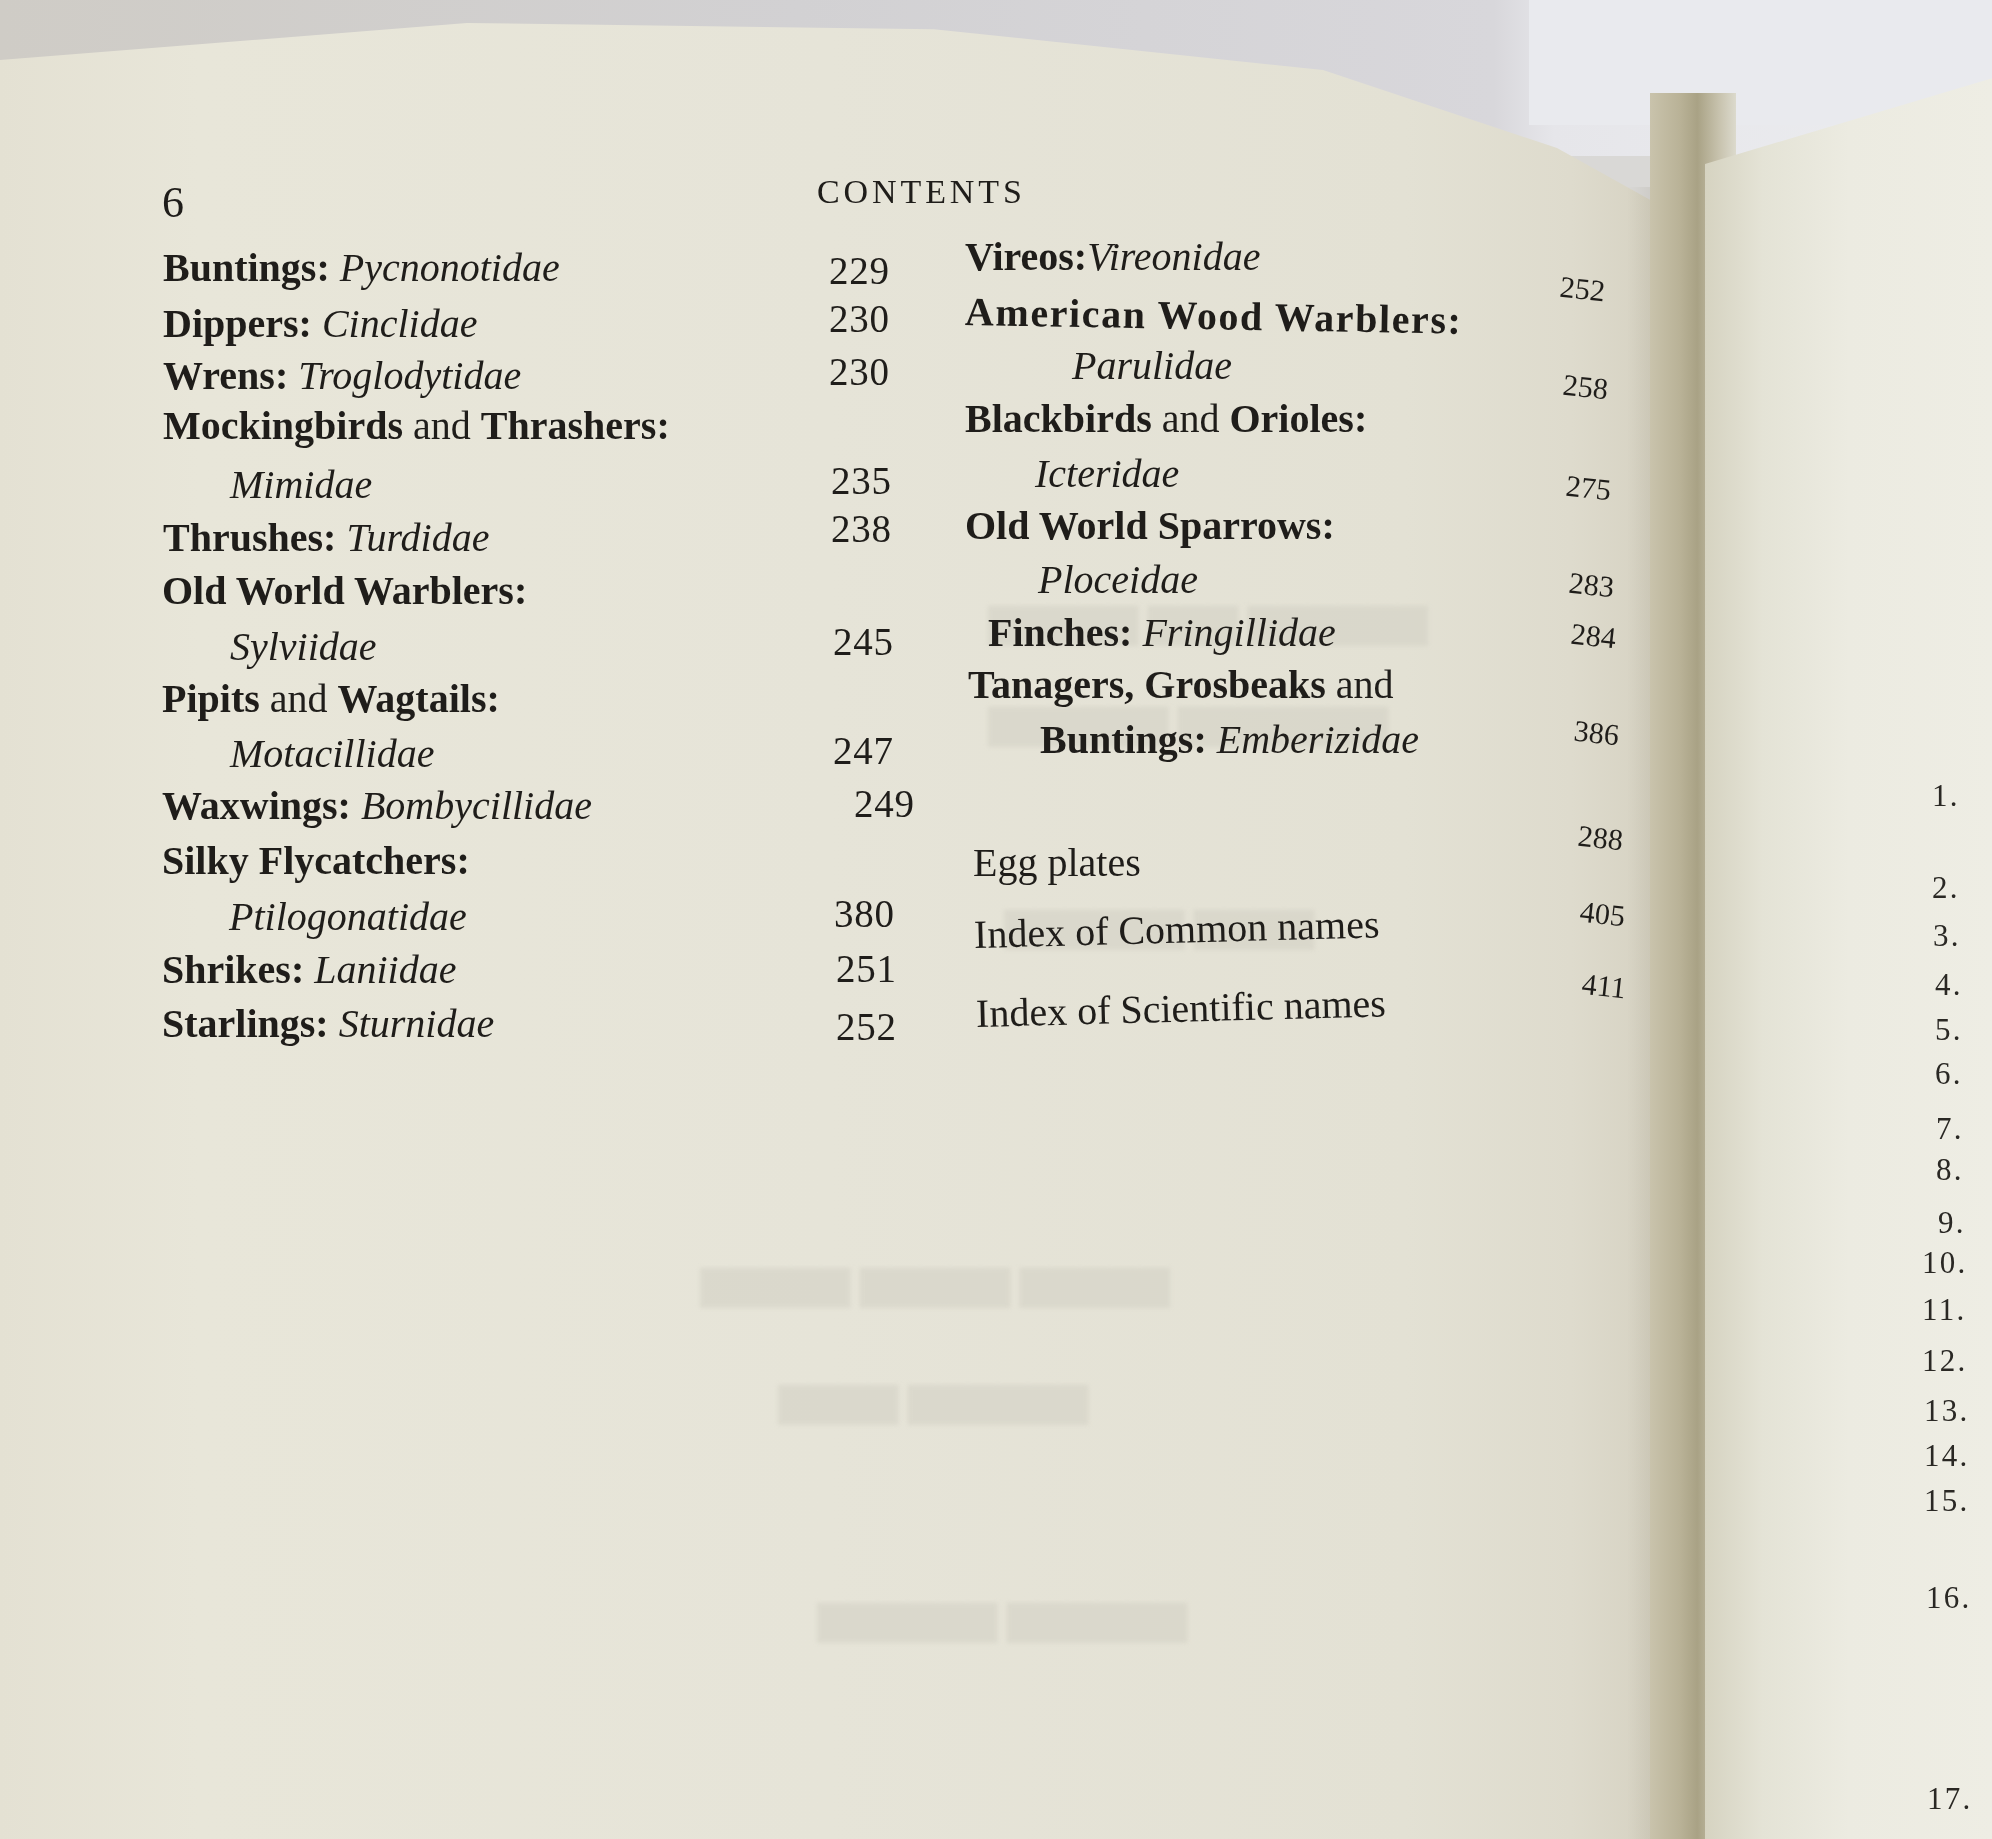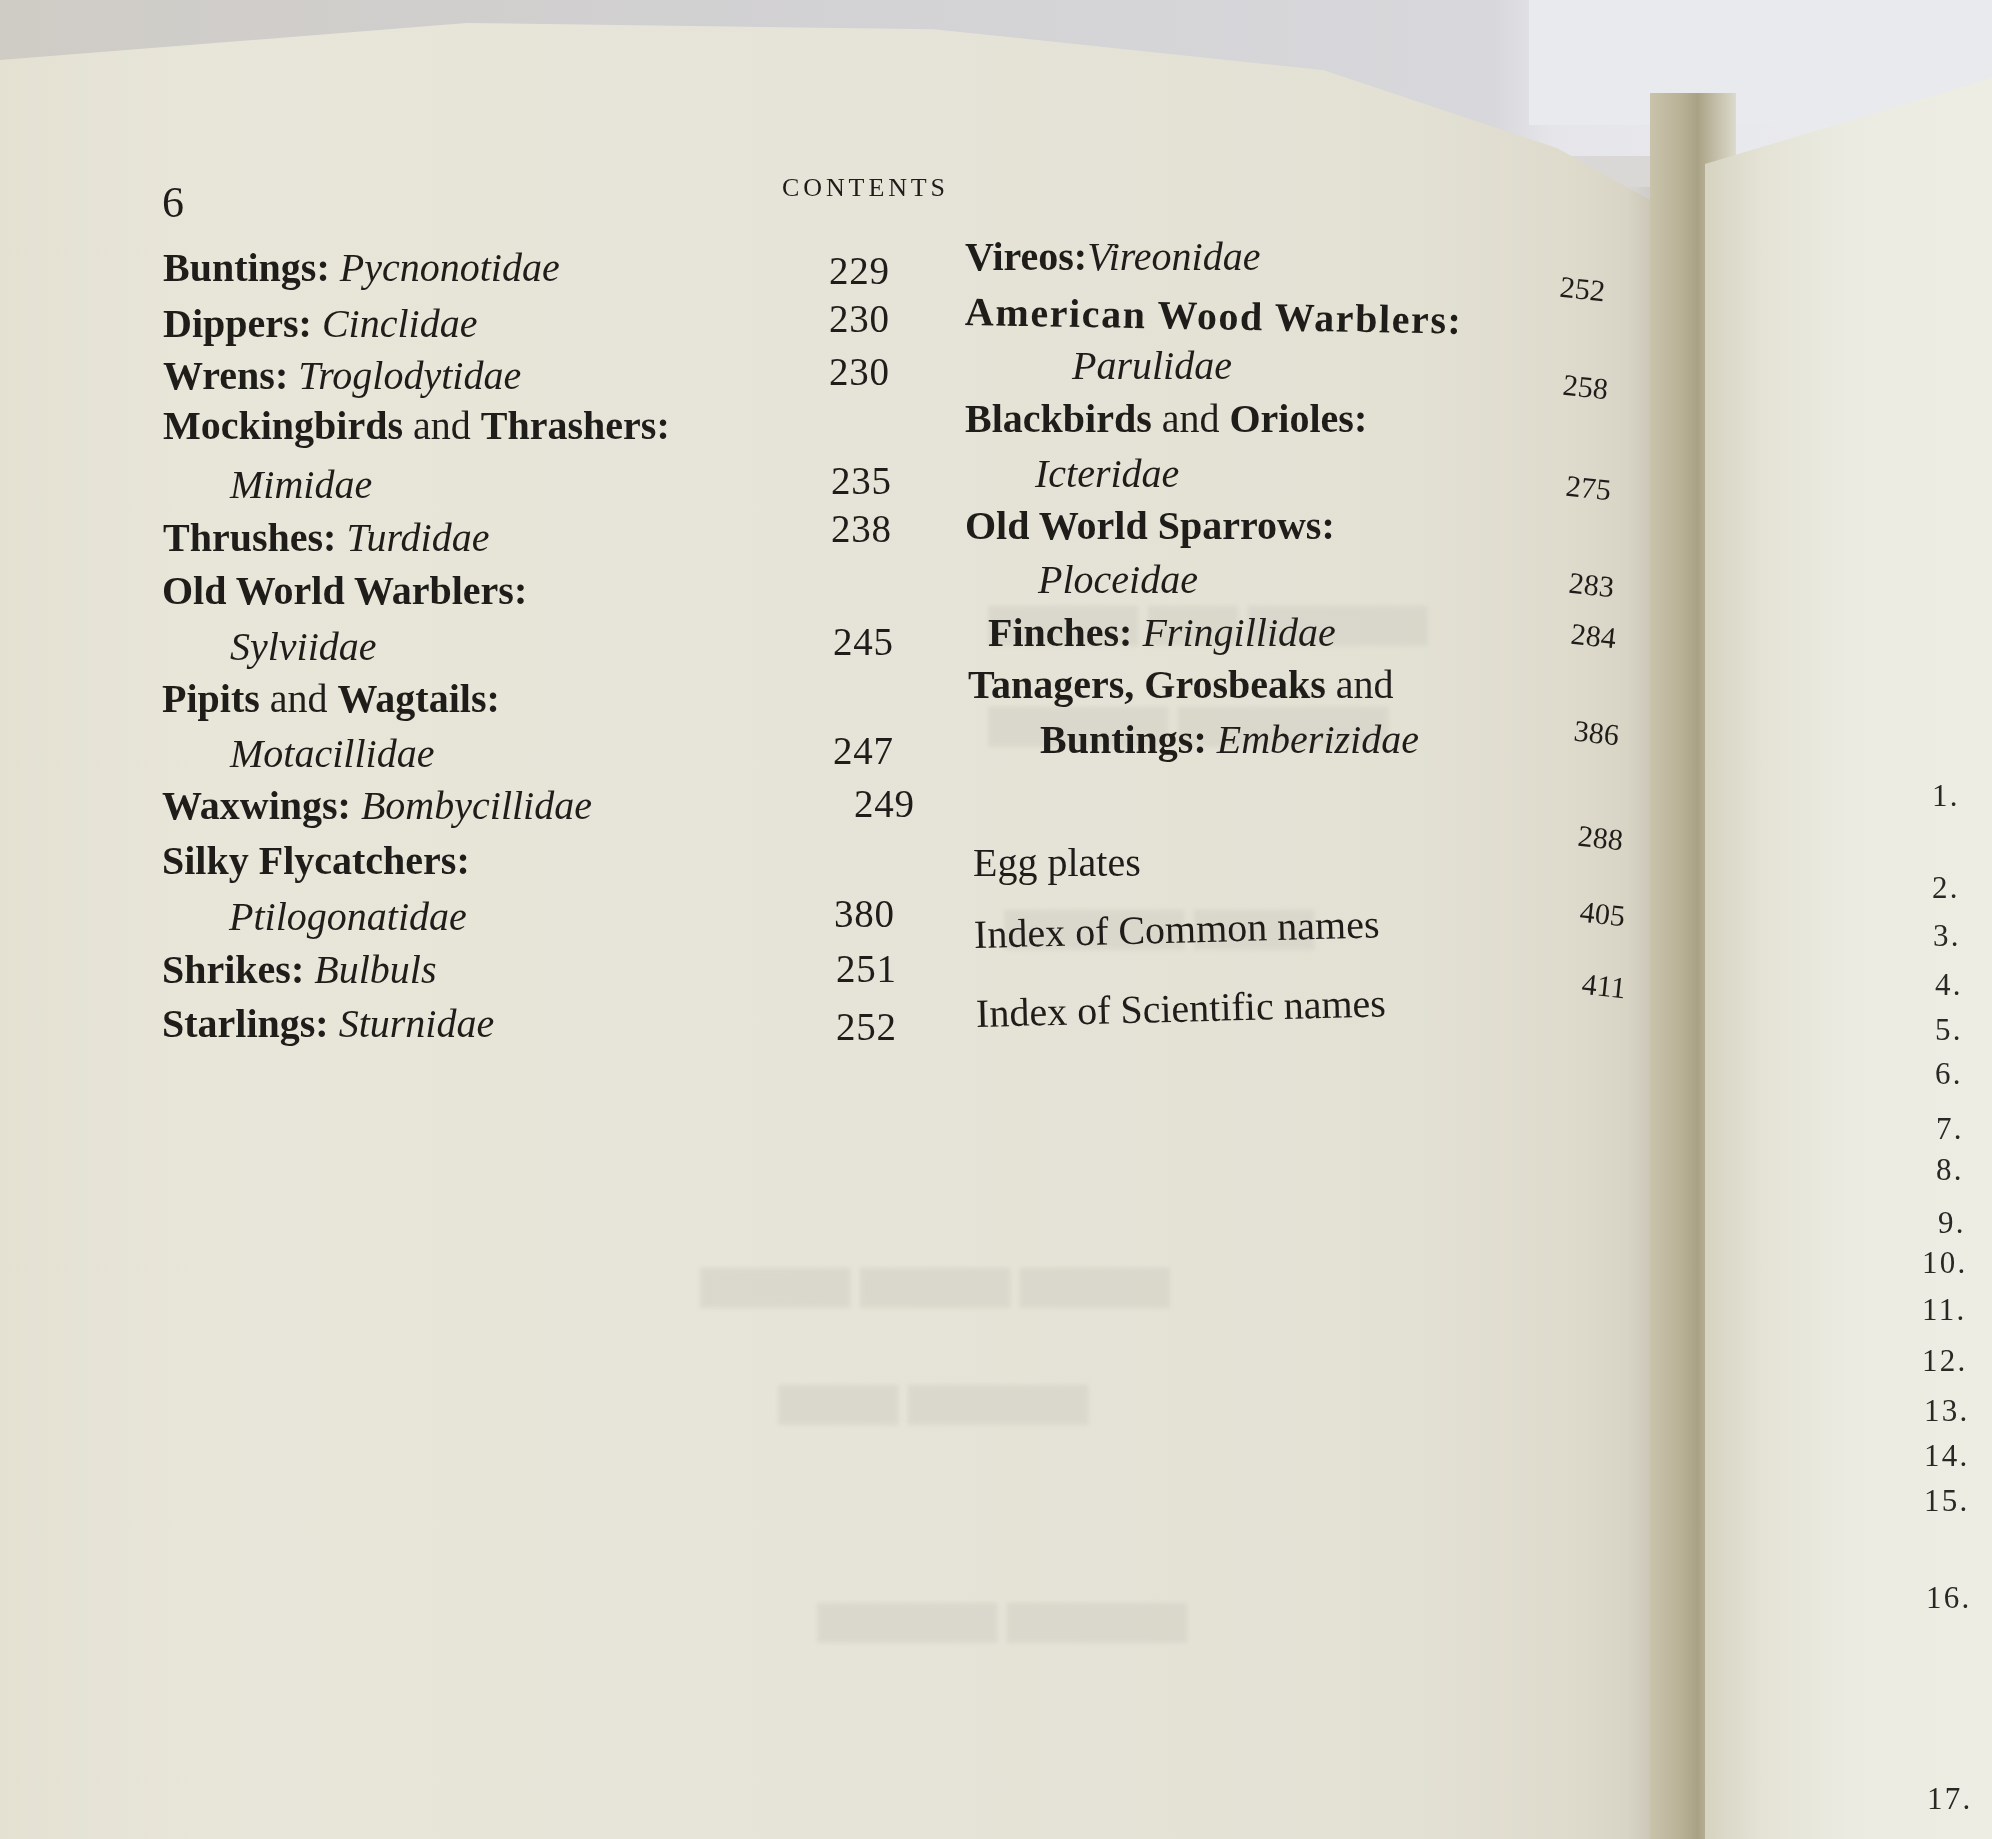--- a/index.html
+++ b/index.html
@@ -39,21 +39,21 @@
       position: absolute; left: 1705px; top: 78px; width: 288px; height: 1761px;
       background: linear-gradient(90deg, #d6d3c1 0%, #e4e3d6 20%, #ecebe1 50%, #eeede4 100%);
       clip-path: polygon(0 86px, 288px 0, 288px 100%, 0 100%);
     }
 
     
     .folio {
       position: absolute; left: 162px; top: 177px; font-size: 44px; font-weight: 400;
     }
     .running-head {
-      position: absolute; left: 782px; top: 173px; font-size: 26px; letter-spacing: 3.9px;
+      position: absolute; left: 817px; top: 173px; font-size: 34px; letter-spacing: 3.9px;
     }
     .entry {
       position: absolute; font-size: 40px; line-height: 1; white-space: nowrap;
     }
     .b { font-weight: 700; }
     .i { font-style: italic; }
     .n { font-weight: 400; }
     .pg {
       position: absolute; font-size: 39px; font-weight: 400; white-space: nowrap;
       letter-spacing: 0.8px;
@@ -157,21 +157,21 @@
   <div class="entry" style="left:162px;top:841px;">
     <span class="b">Silky Flycatchers:</span>
   </div>
   <div class="entry" style="left:229px;top:897px;">
     <span class="i">Ptilogonatidae</span>
   </div>
   <div class="pg" style="left:834px;top:891px;">380</div>
 
   <div class="entry" style="left:162px;top:950px;">
     <span class="b">Shrikes:</span>
-    <span class="i">Bulbuls</span>
+    <span class="i">Laniidae</span>
   </div>
   <div class="pg" style="left:836px;top:946px;">251</div>
 
   <div class="entry" style="left:162px;top:1004px;">
     <span class="b">Starlings:</span>
     <span class="i">Sturnidae</span>
   </div>
   <div class="pg" style="left:836px;top:1004px;">252</div>
 </div>
 

